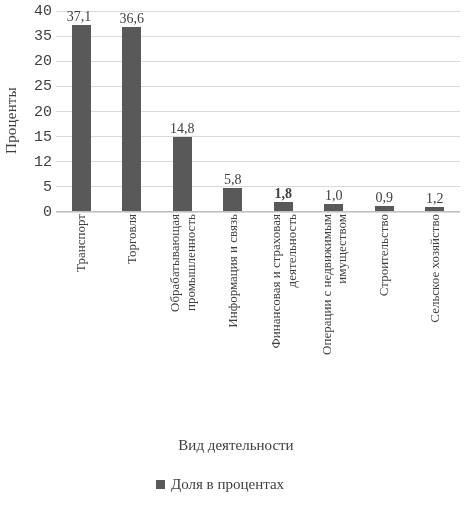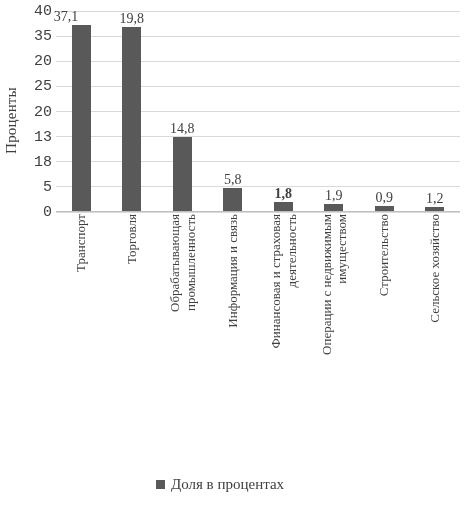--- a/index.html
+++ b/index.html
@@ -160,52 +160,52 @@
 
 <div id="chart-root">
 
   <div id="y-axis-title">
     <span>Проценты</span>
   </div>
 
   <div id="y-ticks">
       <div class="y-tick" style="top: 202px;">0</div>
       <div class="y-tick" style="top: 176.875px;">5</div>
-      <div class="y-tick" style="top: 151.75px;">18</div>
-      <div class="y-tick" style="top: 126.625px;">13</div>
+      <div class="y-tick" style="top: 151.75px;">12</div>
+      <div class="y-tick" style="top: 126.625px;">15</div>
       <div class="y-tick" style="top: 101.5px;">20</div>
       <div class="y-tick" style="top: 76.375px;">25</div>
       <div class="y-tick" style="top: 51.25px;">20</div>
       <div class="y-tick" style="top: 26.125px;">35</div>
       <div class="y-tick" style="top: 1px;">40</div>
     </div>
 
   <div id="plot-area">
     <div id="axis-baseline"></div>
   <div class="gridline" style="top: 200.5px;"></div>
       <div class="gridline" style="top: 175.375px;"></div>
       <div class="gridline" style="top: 150.25px;"></div>
       <div class="gridline" style="top: 125.125px;"></div>
       <div class="gridline" style="top: 100px;"></div>
       <div class="gridline" style="top: 74.875px;"></div>
       <div class="gridline" style="top: 49.75px;"></div>
       <div class="gridline" style="top: 24.625px;"></div>
       <div class="gridline" style="top: -0.5px;"></div>
       <div class="bar" title="Транспорт: 37,1" style="left: 15.75px; width: 19px; height: 186.428px; background: rgb(89, 89, 89);"></div>
-      <div class="bar-label" style="left: 10px; top: -1.4275px;">37,1</div>
+      <div class="bar-label" style="left: 23px; top: -1.4275px;">37,1</div>
       <div class="bar" title="Торговля: 36,6" style="left: 66.25px; width: 19px; height: 183.915px; background: rgb(89, 89, 89);"></div>
-      <div class="bar-label" style="left: 75.75px; top: 1.085px;">19,8</div>
+      <div class="bar-label" style="left: 75.75px; top: 1.085px;">36,6</div>
       <div class="bar" title="Обрабатывающая промышленность: 14,8" style="left: 116.75px; width: 19px; height: 74.37px; background: rgb(89, 89, 89);"></div>
       <div class="bar-label" style="left: 126.25px; top: 110.63px; text-align: right;">14,8</div>
       <div class="bar" title="Информация и связь: 4,5" style="left: 167.25px; width: 19px; height: 22.6125px; background: rgb(89, 89, 89);"></div>
       <div class="bar-label" style="left: 176.75px; top: 162.387px;">5,8</div>
       <div class="bar" title="Финансовая и страховая деятельность: 1,8" style="left: 217.75px; width: 19px; height: 9.045px; background: rgb(89, 89, 89);"></div>
       <div class="bar-label" style="left: 227.25px; top: 175.955px; font-weight: bold;">1,8</div>
       <div class="bar" title="Операции с недвижимым имуществом: 1,3" style="left: 268.25px; width: 19px; height: 6.5325px; background: rgb(89, 89, 89);"></div>
-      <div class="bar-label" style="left: 277.75px; top: 178.468px;">1,9</div>
+      <div class="bar-label" style="left: 277.75px; top: 178.468px;">1,0</div>
       <div class="bar" title="Строительство: 0,9" style="left: 318.75px; width: 19px; height: 4.5225px; background: rgb(89, 89, 89);"></div>
       <div class="bar-label" style="left: 328.25px; top: 180.477px;">0,9</div>
       <div class="bar" title="Сельское хозяйство: 0,7" style="left: 369.25px; width: 19px; height: 3.5175px; background: rgb(89, 89, 89);"></div>
       <div class="bar-label" style="left: 378.75px; top: 181.482px;">1,2</div>
     </div>
 
   <div id="category-labels">
       <div class="cat-label" style="left: 25.25px;">
         <span class="cat-line">Транспорт</span>
       </div>
@@ -228,19 +228,20 @@
         <span class="cat-line">имуществом</span>
       </div>
       <div class="cat-label" style="left: 328.25px;">
         <span class="cat-line">Строительство</span>
       </div>
       <div class="cat-label" style="left: 378.75px;">
         <span class="cat-line">Сельское хозяйство</span>
       </div>
     </div>
 
+  <div id="x-axis-title">Вид деятельности</div>
 
   <div id="legend">
     <span id="legend-swatch"></span>
     <span id="legend-label">Доля в процентах</span>
   </div>
 
 </div>
 
 </body></html>

